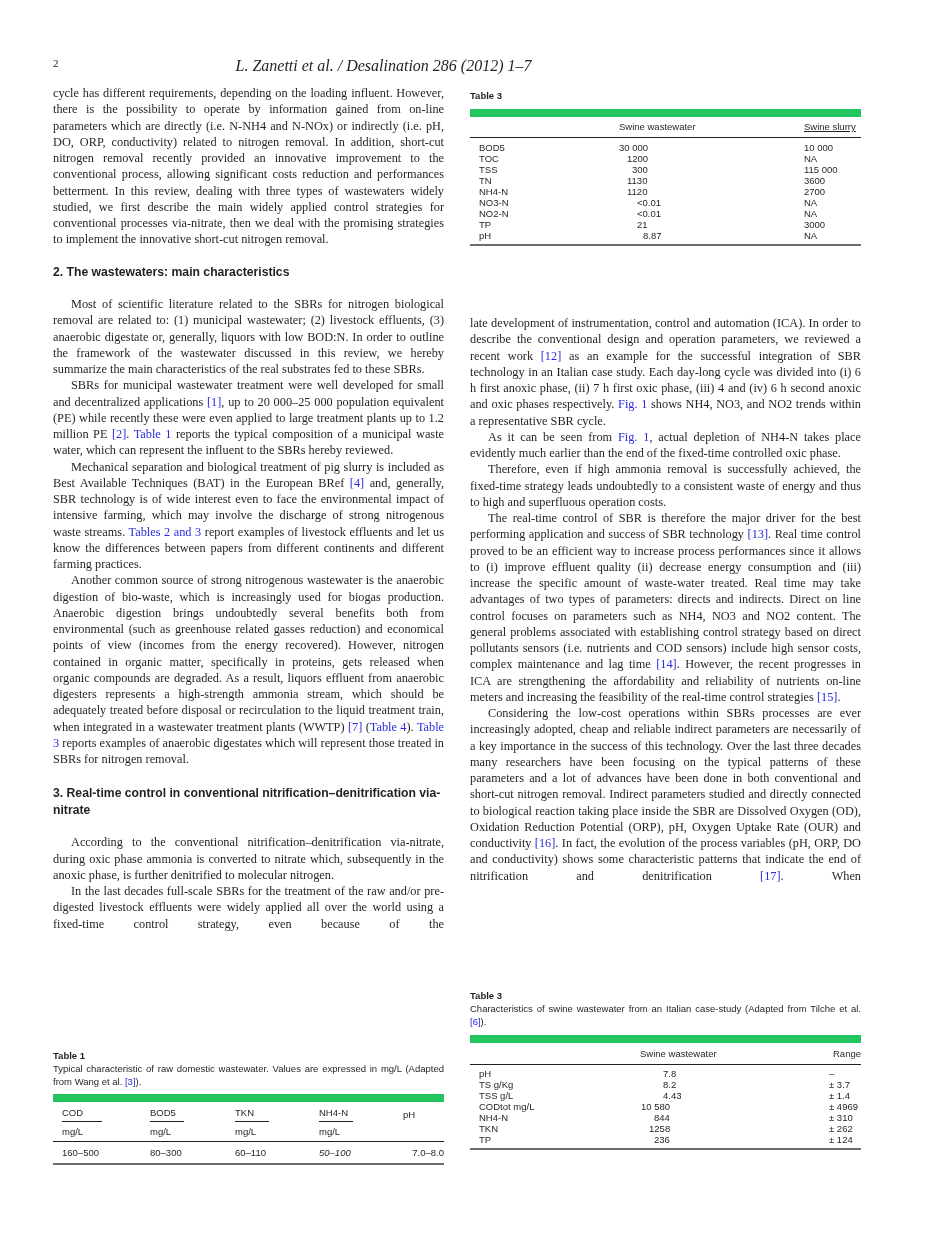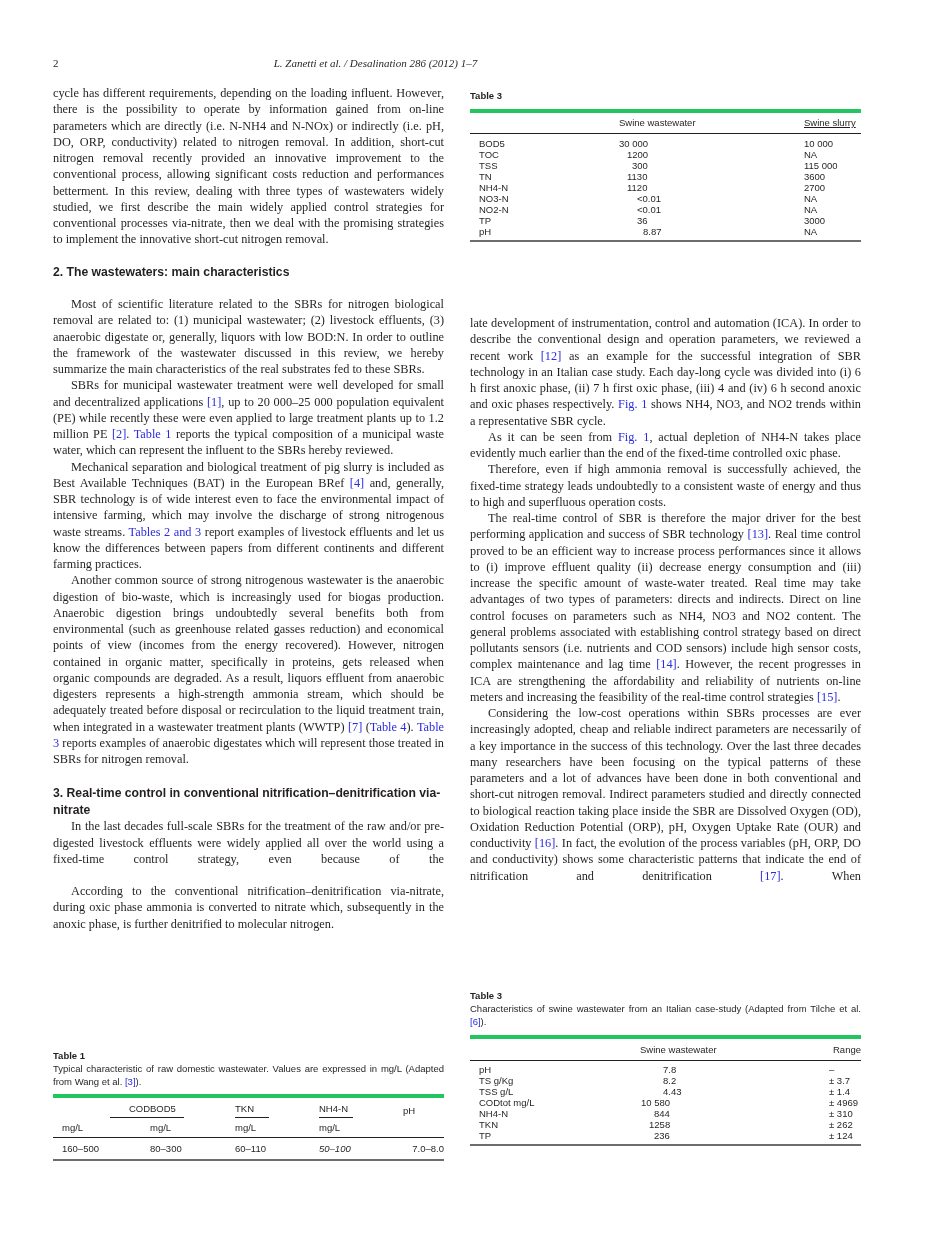--- a/index.html
+++ b/index.html
@@ -1,33 +1,33 @@
 <!DOCTYPE html>
 <html><head>
 <meta charset="utf-8">
 <style>
   html, body { margin: 0; padding: 0; background: #ffffff; }
   body { width: 925px; height: 1234px; position: relative; overflow: hidden;
          font-family: "Liberation Serif", "DejaVu Serif", serif; color: #231f20; }
   .page-num { position: absolute; left: 53px; top: 57px; font-size: 11px; }
-  .running-head { position: absolute; left: 0; width: 751px; top: 57px; text-align: center;
-                  font-style: italic; font-size: 11px; }
+  .running-head { position: absolute; left: 8px; width: 751px; top: 57px; text-align: center;
+                  font-style: italic; font-size: 16px; }
   .col { position: absolute; width: 391px; }
   .col-left { left: 53px; }
   .col-right { left: 470px; }
   p.body { margin: 0; font-size: 12.3px; line-height: 16.25px; text-align: justify; hyphens: manual; }
   p.indent { text-indent: 18px; }
   .ref { color: #2a2ae0; }
   h2.sec { margin: 0; font-family: "Liberation Sans", "DejaVu Sans", sans-serif; font-weight: bold;
            font-size: 12.2px; line-height: 16.5px; }
   .tbl-title { font-family: "Liberation Sans", "DejaVu Sans", sans-serif; font-weight: bold; font-size: 9.5px; line-height: 12px; }
   .tbl-caption { font-family: "Liberation Sans", "DejaVu Sans", sans-serif; font-size: 9.5px; line-height: 13px; text-align: justify; }
   table.t { border-collapse: collapse; width: 100%; font-family: "Liberation Sans", "DejaVu Sans", sans-serif; font-size: 9.5px; }
   table.t td, table.t th { font-weight: normal; padding: 0; }
-  .rule-top { border-top: 4px solid #22c55e; }
+  .rule-top { border-top: 8px solid #22c55e; }
   .rule-mid { border-top: 1px solid #231f20; }
   .rule-bot { border-top: 2px solid #6d6d6d; }
   .subline { display: inline-block; border-bottom: 1px solid #231f20; padding-bottom: 3px; }
 </style>
 </head>
 <body>
 
 <div class="page-num">2</div>
 <div class="running-head">L. Zanetti et al. / Desalination 286 (2012) 1–7</div>
 
@@ -39,31 +39,31 @@
   <p class="body indent" style="margin-top:16px;">Most of scientific literature related to the SBRs for nitrogen biological removal are related to: (1) municipal wastewater; (2) livestock effluents, (3) anaerobic digestate or, generally, liquors with low BOD:N. In order to outline the framework of the wastewater discussed in this review, we hereby summarize the main characteristics of the real substrates fed to these SBRs.</p>
 
   <p class="body indent"><span>SBRs for municipal wastewater treatment were well developed for small and decentralized applications </span><span class="ref">[1]</span><span>, up to 20 000–25 000 population equivalent (PE) while recently these were even applied to large treatment plants up to 1.2 million PE </span><span class="ref">[2]</span><span>. </span><span class="ref">Table 1</span><span> reports the typical composition of a municipal waste water, which can represent the influent to the SBRs hereby reviewed.</span></p>
 
   <p class="body indent"><span>Mechanical separation and biological treatment of pig slurry is included as Best Available Techniques (BAT) in the European BRef </span><span class="ref">[4]</span><span> and, generally, SBR technology is of wide interest even to face the environmental impact of intensive farming, which may involve the discharge of strong nitrogenous waste streams. </span><span class="ref">Tables 2 and 3</span><span> report examples of livestock effluents and let us know the differences between papers from different continents and different farming practices.</span></p>
 
   <p class="body indent"><span>Another common source of strong nitrogenous wastewater is the anaerobic digestion of bio-waste, which is increasingly used for biogas production. Anaerobic digestion brings undoubtedly several benefits both from environmental (such as greenhouse related gasses reduction) and economical points of view (incomes from the energy recovered). However, nitrogen contained in organic matter, specifically in proteins, gets released when organic compounds are degraded. As a result, liquors effluent from anaerobic digesters represents a high-strength ammonia stream, which should be adequately treated before disposal or recirculation to the liquid treatment train, when integrated in a wastewater treatment plants (WWTP) </span><span class="ref">[7]</span><span> (</span><span class="ref">Table 4</span><span>). </span><span class="ref">Table 3</span><span> reports examples of anaerobic digestates which will represent those treated in SBRs for nitrogen removal.</span></p>
 
   <h2 class="sec" style="margin-top:18px;">3. Real-time control in conventional nitrification–denitrification via-nitrate</h2>
 
+  <p class="body indent" style="margin-top:16px;">According to the conventional nitrification–denitrification via-nitrate, during oxic phase ammonia is converted to nitrate which, subsequently in the anoxic phase, is further denitrified to molecular nitrogen.</p>
   <p class="body indent" style="text-align-last: justify;">In the last decades full-scale SBRs for the treatment of the raw and/or pre-digested livestock effluents were widely applied all over the world using a fixed-time control strategy, even because of the</p>
-  <p class="body indent" style="margin-top:16px;">According to the conventional nitrification–denitrification via-nitrate, during oxic phase ammonia is converted to nitrate which, subsequently in the anoxic phase, is further denitrified to molecular nitrogen.</p>
 </div>
 
 <div class="col col-left" style="top:1050px;">
   <div class="tbl-title">Table 1</div>
   <div class="tbl-caption"><span>Typical characteristic of raw domestic wastewater. Values are expressed in mg/L (Adapted from Wang et al. </span><span class="ref">[3]</span><span>).</span></div>
   <table class="t" style="margin-top:6px;">
     <tbody>
         <tr class="rule-top">
-      <td style="padding:5px 0 0 9px; width:88px;text-align:right;"><span class="subline" style="width:40px;">COD</span></td>
+      <td style="padding:5px 0 0 9px; width:88px;"><span class="subline" style="width:40px;">COD</span></td>
       <td style="padding:5px 0 0 0; width:85px;"><span class="subline" style="width:34px;">BOD5</span></td>
       <td style="padding:5px 0 0 0; width:84px;"><span class="subline" style="width:34px;">TKN</span></td>
       <td style="padding:5px 0 0 0; width:84px;"><span class="subline" style="width:34px;">NH4-N</span></td>
       <td style="padding:5px 0 0 0;">pH</td>
     </tr>
     <tr>
       <td style="padding:4px 0 4px 9px;">mg/L</td>
       <td style="padding:4px 0;">mg/L</td>
       <td style="padding:4px 0;">mg/L</td>
       <td style="padding:4px 0;">mg/L</td>
@@ -125,21 +125,21 @@
           <td style="padding-left:18px;">&lt;0.01</td>
           <td>NA</td>
         </tr>
     <tr>
           <td style="padding-left:9px;">NO2-N</td>
           <td style="padding-left:18px;">&lt;0.01</td>
           <td>NA</td>
         </tr>
     <tr>
           <td style="padding-left:9px;">TP</td>
-          <td style="padding-left:18px;">36</td>
+          <td style="padding-left:18px;">21</td>
           <td>3000</td>
         </tr>
     <tr>
           <td style="padding-left:9px; padding-bottom:3px;">pH</td>
           <td style="padding-left:24px; padding-bottom:3px;">8.87</td>
           <td style="padding-bottom:3px;">NA</td>
         </tr>
     <tr class="rule-bot">
           <td colspan="3"></td>
         </tr>

